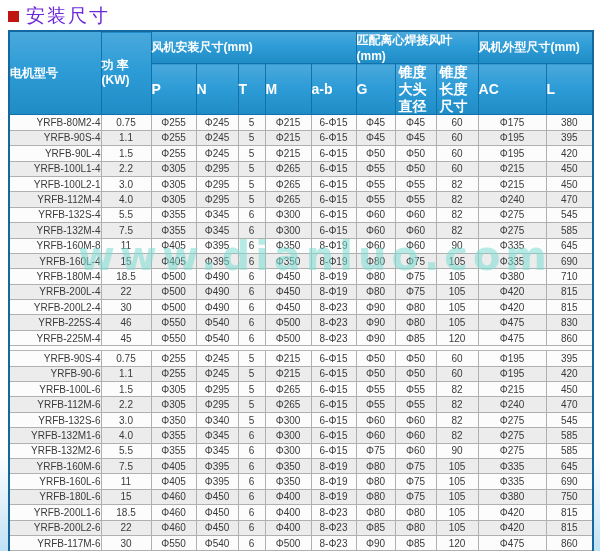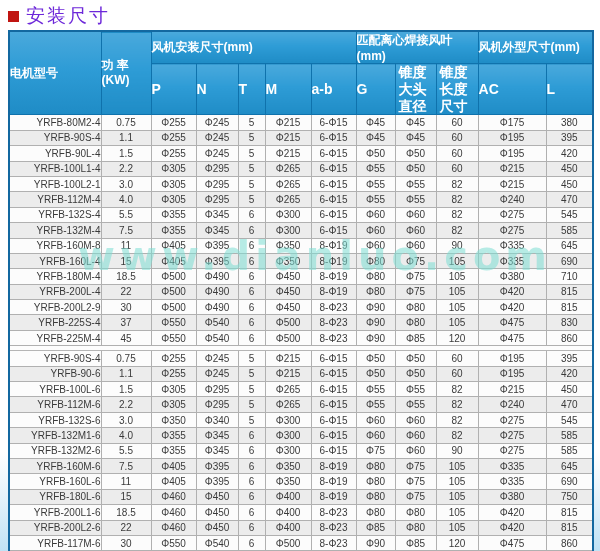--- a/index.html
+++ b/index.html
@@ -256,36 +256,36 @@
           <td>6</td>
           <td>Φ450</td>
           <td>8-Φ19</td>
           <td>Φ80</td>
           <td>Φ75</td>
           <td>105</td>
           <td>Φ420</td>
           <td>815</td>
         </tr>
         <tr>
-          <td class="model">YRFB-200L2-9</td>
+          <td class="model">YRFB-200L2-4</td>
           <td>30</td>
           <td>Φ500</td>
           <td>Φ490</td>
           <td>6</td>
           <td>Φ450</td>
           <td>8-Φ23</td>
           <td>Φ90</td>
           <td>Φ80</td>
           <td>105</td>
           <td>Φ420</td>
           <td>815</td>
         </tr>
         <tr>
           <td class="model">YRFB-225S-4</td>
-          <td>37</td>
+          <td>46</td>
           <td>Φ550</td>
           <td>Φ540</td>
           <td>6</td>
           <td>Φ500</td>
           <td>8-Φ23</td>
           <td>Φ90</td>
           <td>Φ80</td>
           <td>105</td>
           <td>Φ475</td>
           <td>830</td>

